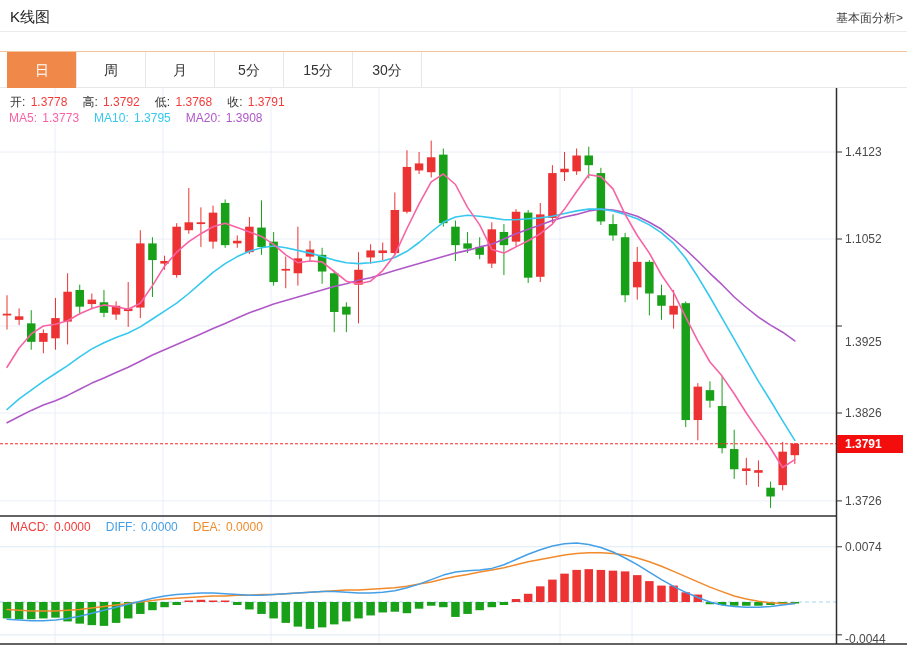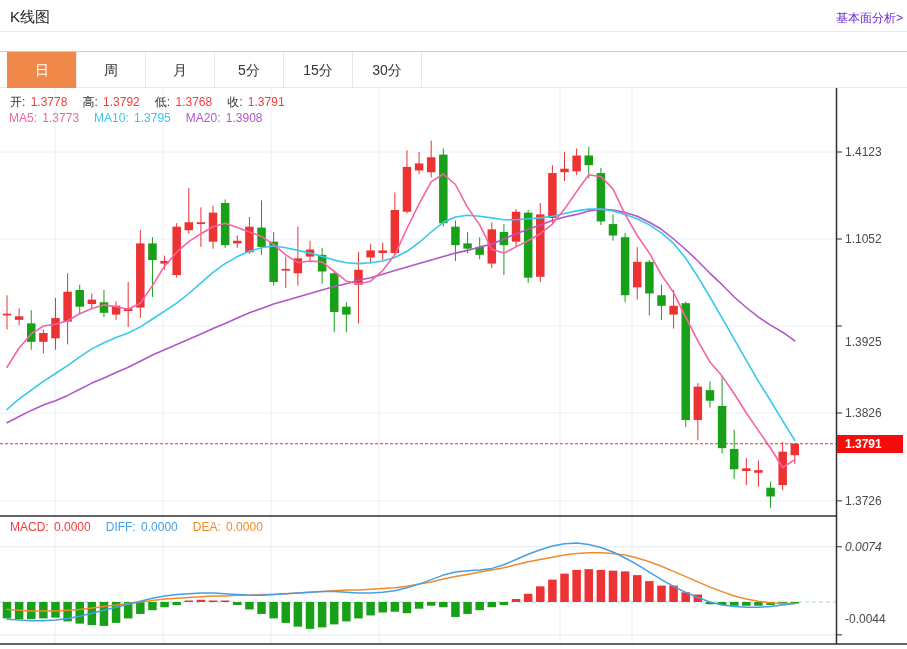--- a/index.html
+++ b/index.html
@@ -20,21 +20,21 @@
   .yaxis{position:absolute;left:836px;top:0;width:62px;height:557px;}
   .ticklabel{position:absolute;left:9px;height:16px;line-height:16px;font-size:12px;color:#4a4a4a;}
   .pricetag{position:absolute;left:1px;width:66px;height:18px;line-height:18px;color:#fff;font-size:12px;font-weight:bold;padding-left:8px;box-sizing:border-box;}
 </style>
 </head>
 <body>
 
 <div class="page">
   <div class="hdr">
     <span class="title">K线图</span>
-    <a class="hlink" style="color: #6d28d9;">基本面分析&gt;</a>
+    <a class="hlink" style="color: #404040;">基本面分析&gt;</a>
   </div>
 
   <div class="tabstrip">
     <div class="tabs" id="tabs">
         <div class="tab active">日</div>
         <div class="tab">周</div>
         <div class="tab">月</div>
         <div class="tab">5分</div>
         <div class="tab">15分</div>
         <div class="tab">30分</div>
@@ -274,18 +274,18 @@
       </svg>
     <div class="txtrow" id="ohlcRow" style="left:10px;top:6px;"><span class="pair"><span style="color: rgb(51, 51, 51);">开:</span><span style="color: rgb(242, 59, 59);"> 1.3778</span></span><span class="pair"><span style="color: rgb(51, 51, 51);">高:</span><span style="color: rgb(242, 59, 59);"> 1.3792</span></span><span class="pair"><span style="color: rgb(51, 51, 51);">低:</span><span style="color: rgb(242, 59, 59);"> 1.3768</span></span><span class="pair"><span style="color: rgb(51, 51, 51);">收:</span><span style="color: rgb(242, 59, 59);"> 1.3791</span></span></div>
     <div class="txtrow" id="maRow" style="left:9px;top:23px;"><span class="pair"><span style="color: rgb(247, 99, 164);">MA5:</span><span style="color: rgb(247, 99, 164);"> 1.3773</span></span><span class="pair"><span style="color: rgb(54, 200, 238);">MA10:</span><span style="color: rgb(54, 200, 238);"> 1.3795</span></span><span class="pair"><span style="color: rgb(175, 88, 200);">MA20:</span><span style="color: rgb(175, 88, 200);"> 1.3908</span></span></div>
     <div class="txtrow" id="macdRow" style="left:10px;top:432px;"><span class="pair"><span style="color: rgb(242, 59, 59);">MACD:</span><span style="color: rgb(242, 59, 59);"> 0.0000</span></span><span class="pair"><span style="color: rgb(69, 159, 230);">DIFF:</span><span style="color: rgb(69, 159, 230);"> 0.0000</span></span><span class="pair"><span style="color: rgb(241, 138, 43);">DEA:</span><span style="color: rgb(241, 138, 43);"> 0.0000</span></span></div>
     <div class="yaxis" id="yAxis">
         <div class="ticklabel" style="top: 56px;">1.4123</div>
         <div class="ticklabel" style="top: 143.002px;">1.1052</div>
         <div class="ticklabel" style="top: 246px;">1.3925</div>
         <div class="ticklabel" style="top: 317.007px;">1.3826</div>
         <div class="ticklabel" style="top: 404.888px;">1.3726</div>
-        <div class="ticklabel" style="top: 450.776px; font-style: italic;">0.0074</div>
-        <div class="ticklabel" style="top: 523px; text-align: right;">-0.0044</div>
+        <div class="ticklabel" style="top: 450.776px;">0.0074</div>
+        <div class="ticklabel" style="top: 543px; text-align: right;">-0.0044</div>
         <div class="pricetag" style="background: rgb(243, 13, 13); top: 346.766px;">1.3791</div>
       </div>
   </div>
 </div>
 
 </body></html>

